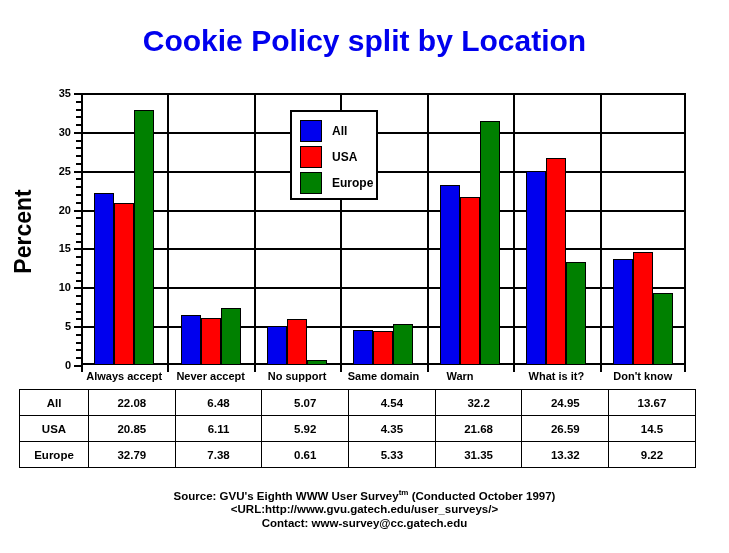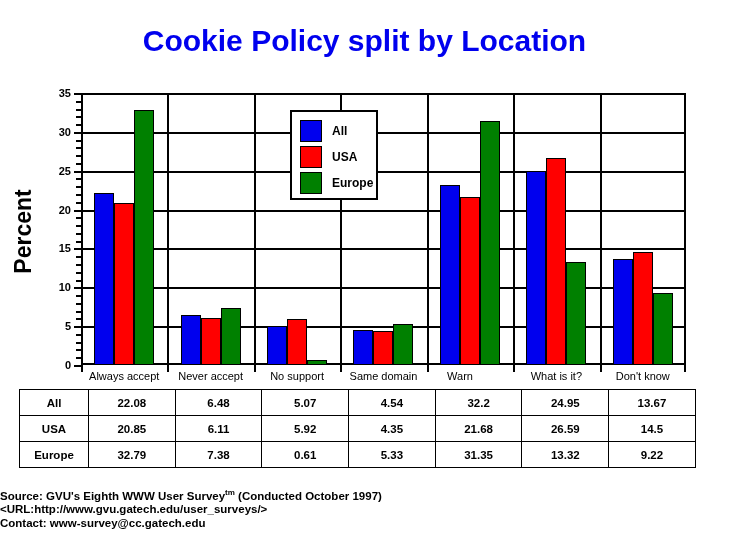--- a/index.html
+++ b/index.html
@@ -84,21 +84,21 @@
     position:absolute;left:81px;top:365px;width:605px;height:7px;
   }
   .x-ticks .xt{
     position:absolute;top:0;height:7px;border-left:2px solid #000;
   }
   .x-labels{
     position:absolute;left:81px;top:370px;width:605px;height:16px;
   }
   .x-labels .xl{
     position:absolute;top:0;
-    font-size:11px;font-weight:normal;
+    font-size:11px;font-weight:bold;
     text-align:center;
     white-space:nowrap;
     transform:translateX(-50%);
   }
 
   
   .legend{
     position:absolute;left:290px;top:110px;
     width:88px;height:90px;
     border:2px solid #000;
@@ -135,21 +135,21 @@
   .data-table td.rowhead{
     width:68px;
   }
   .data-table td.valcell{
     width:85.7px;
   }
 
   
   .footer{
     position:absolute;left:0;top:486px;width:729px;
-    text-align:left;
+    text-align:center;
     font-size:11.5px;font-weight:bold;
     line-height:13.5px;
   }
   .footer div{white-space:nowrap;}
   .footer sup{font-size:8px;vertical-align:super;}
 </style>
 </head>
 <body>
 
 <div class="chart-title">Cookie Policy split by Location</div>

